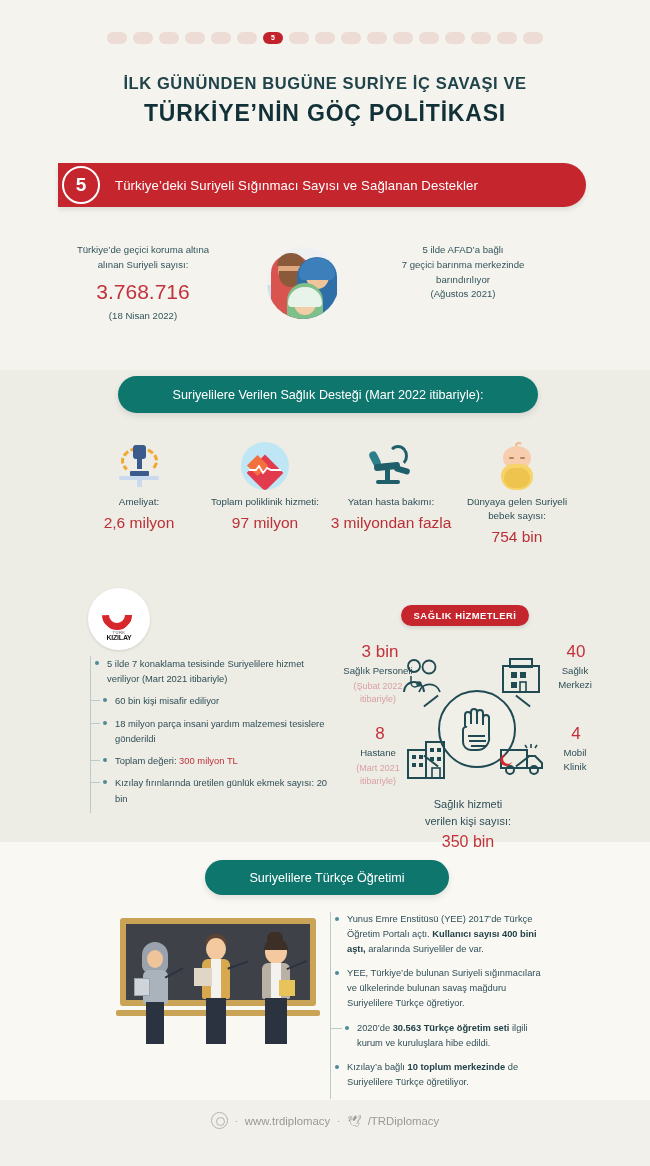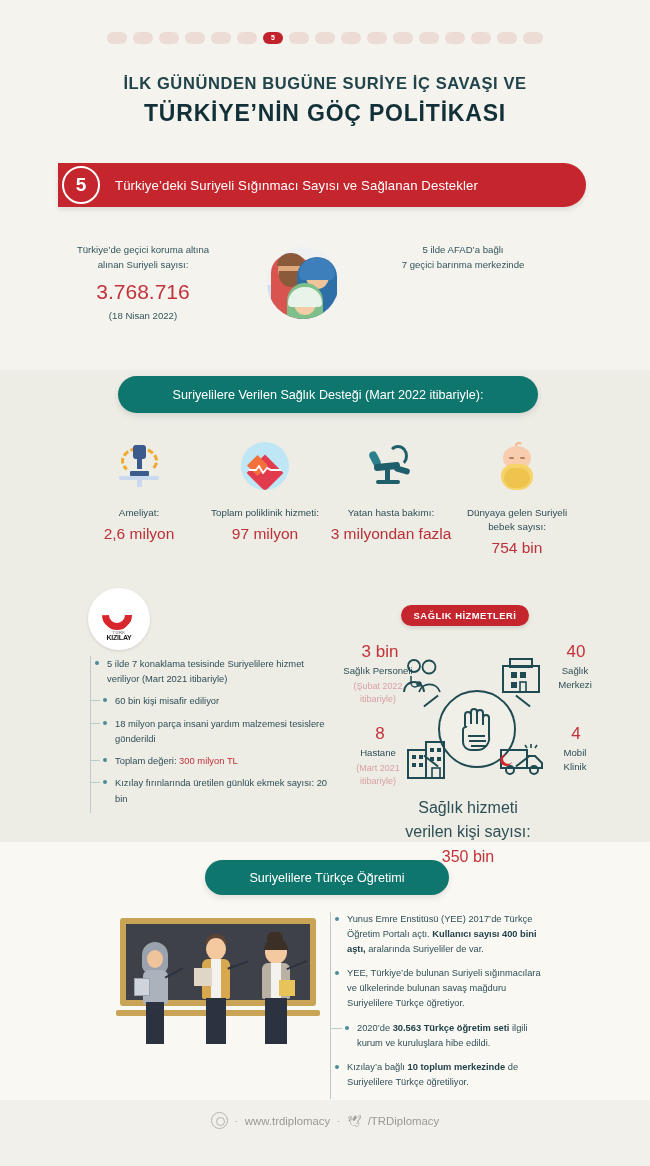--- a/index.html
+++ b/index.html
@@ -120,21 +120,21 @@
   #health-header { left: 118px; top: 376px; width: 420px; height: 37px; }
   #teach-header  { left: 205px; top: 860px; width: 244px; height: 35px; }
 
   
   .health-row {
     position: absolute; top: 438px; left: 78px; width: 500px;
     display: flex; justify-content: space-between;
   }
   .h-item { width: 122px; text-align: center; }
   .h-icon { height: 56px; display:flex; align-items:center; justify-content:center; }
-  .h-label { font-size: 9.8px; color:#2e4f56; line-height:1.45; margin-top: 12px; }
+  .h-label { font-size: 9.8px; color:#2e4f56; line-height:1.45; margin-top: 1px; }
   .h-value { font-size: 15.5px; color:#bb3038; margin-top: 5px; }
 
   
   .ic-surgery { width:46px; height:46px; position:relative; }
   .ic-surgery .lamp { position:absolute; left:17px; top:2px; width:13px; height:14px; background:#3b5b8c; border-radius:3px; }
   .ic-surgery .neck { position:absolute; left:21px; top:15px; width:5px; height:11px; background:#3b5b8c; }
   .ic-surgery .ring { position:absolute; left:5px; top:4px; width:37px; height:28px; border:3px dashed #f0a830; border-radius:50%; border-bottom-color:transparent; }
   .ic-surgery .tbl  { position:absolute; left:3px; top:33px; width:40px; height:4px; background:#c9d9ee; border-radius:2px;}
   .ic-surgery .tbl2 { position:absolute; left:14px; top:28px; width:19px; height:5px; background:#3b5b8c; border-radius:1px;}
   .ic-surgery .leg  { position:absolute; left:21px; top:37px; width:5px; height:7px; background:#c9d9ee; }
@@ -222,21 +222,21 @@
 
   .d-num   { position:absolute; font-size:17px; color:#c3323a; }
   .d-lab   { position:absolute; font-size:9.6px; color:#2e4f56; line-height:1.45; }
   .d-date  { position:absolute; font-size:9px; color:#d9a0a3; line-height:1.45; }
 
   .d-icon  { position:absolute; }
 
   .diag-bottom {
     position:absolute; left:38px; top:160px; width:200px; text-align:center;
   }
-  .diag-bottom .t { font-size:16px; color:#2e4f56; line-height:1.5; }
+  .diag-bottom .t { font-size:11px; color:#2e4f56; line-height:1.5; }
   .diag-bottom .v { font-size:16px; color:#c3323a; margin-top:4px; }
 
   
   .classroom { position:absolute; left:112px; top:912px; width:212px; height:132px; }
   .cb-frame {
     position:absolute; left:8px; top:6px; width:196px; height:88px;
     background:#3e4148; border:6px solid #c9a356; border-radius:3px;
   }
   .cb-ledge { position:absolute; left:4px; top:98px; width:204px; height:6px; background:#c9a356; border-radius:2px; }
   .person { position:absolute; bottom:0; }
@@ -334,20 +334,21 @@
         <div class="f-wom-f"></div>
         <div class="f-wom-s"></div>
         <div class="f-kid"></div>
         <div class="f-kid-f"></div>
         <div class="f-kid-s"></div>
       </div>
     </div>
 
     <div class="stat-col">
       <div class="stat-label" id="ts-right-label">5 ilde AFAD’a bağlı<br>7 geçici barınma merkezinde</div>
+      <div class="stat-sub" id="ts-right-sub">barındırılıyor<br>(Ağustos 2021)</div>
     </div>
 
   </div>
 
   <div class="dark-pill" id="health-header">Suriyelilere Verilen Sağlık Desteği (Mart 2022 itibariyle):</div>
 
   <div class="health-row" id="health-row">
       <div class="h-item">
         <div class="h-icon">
           <div class="ic-surgery">

